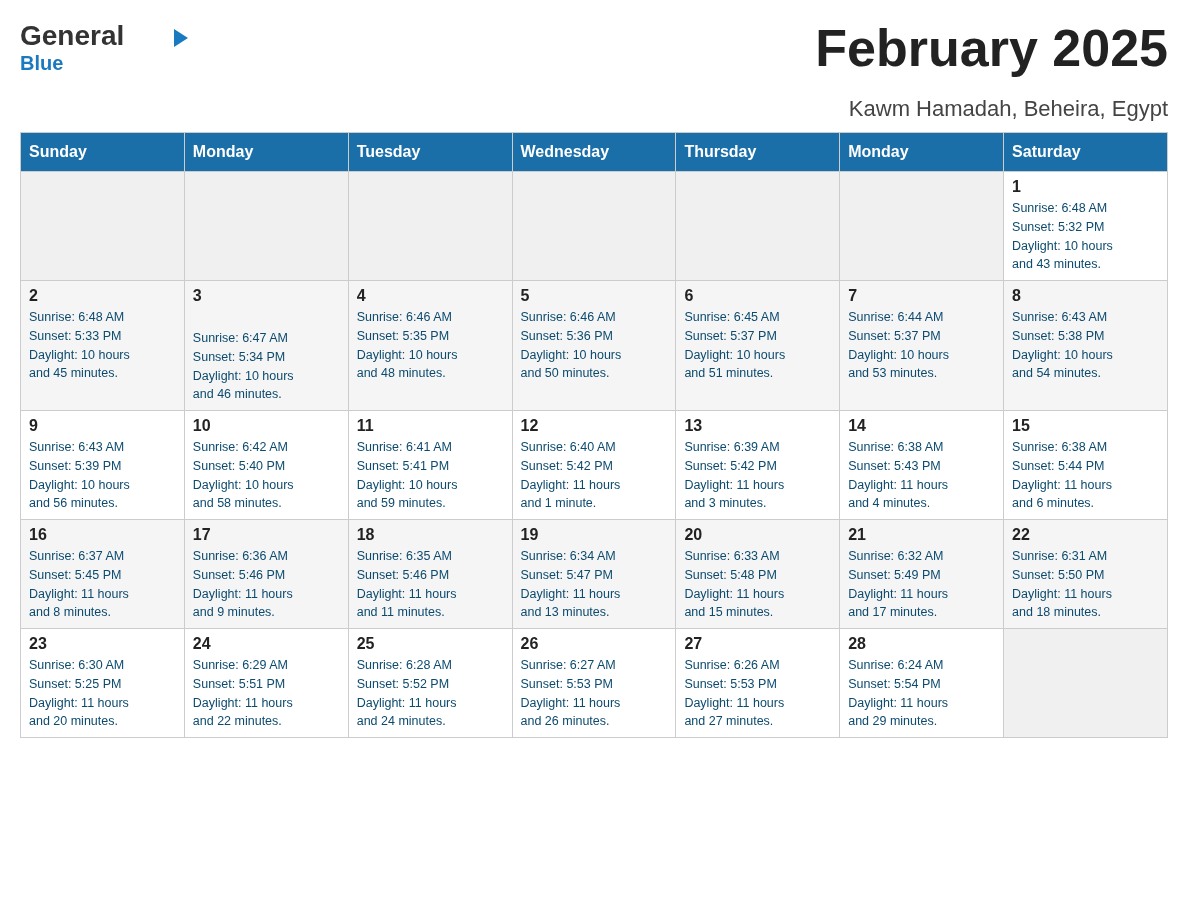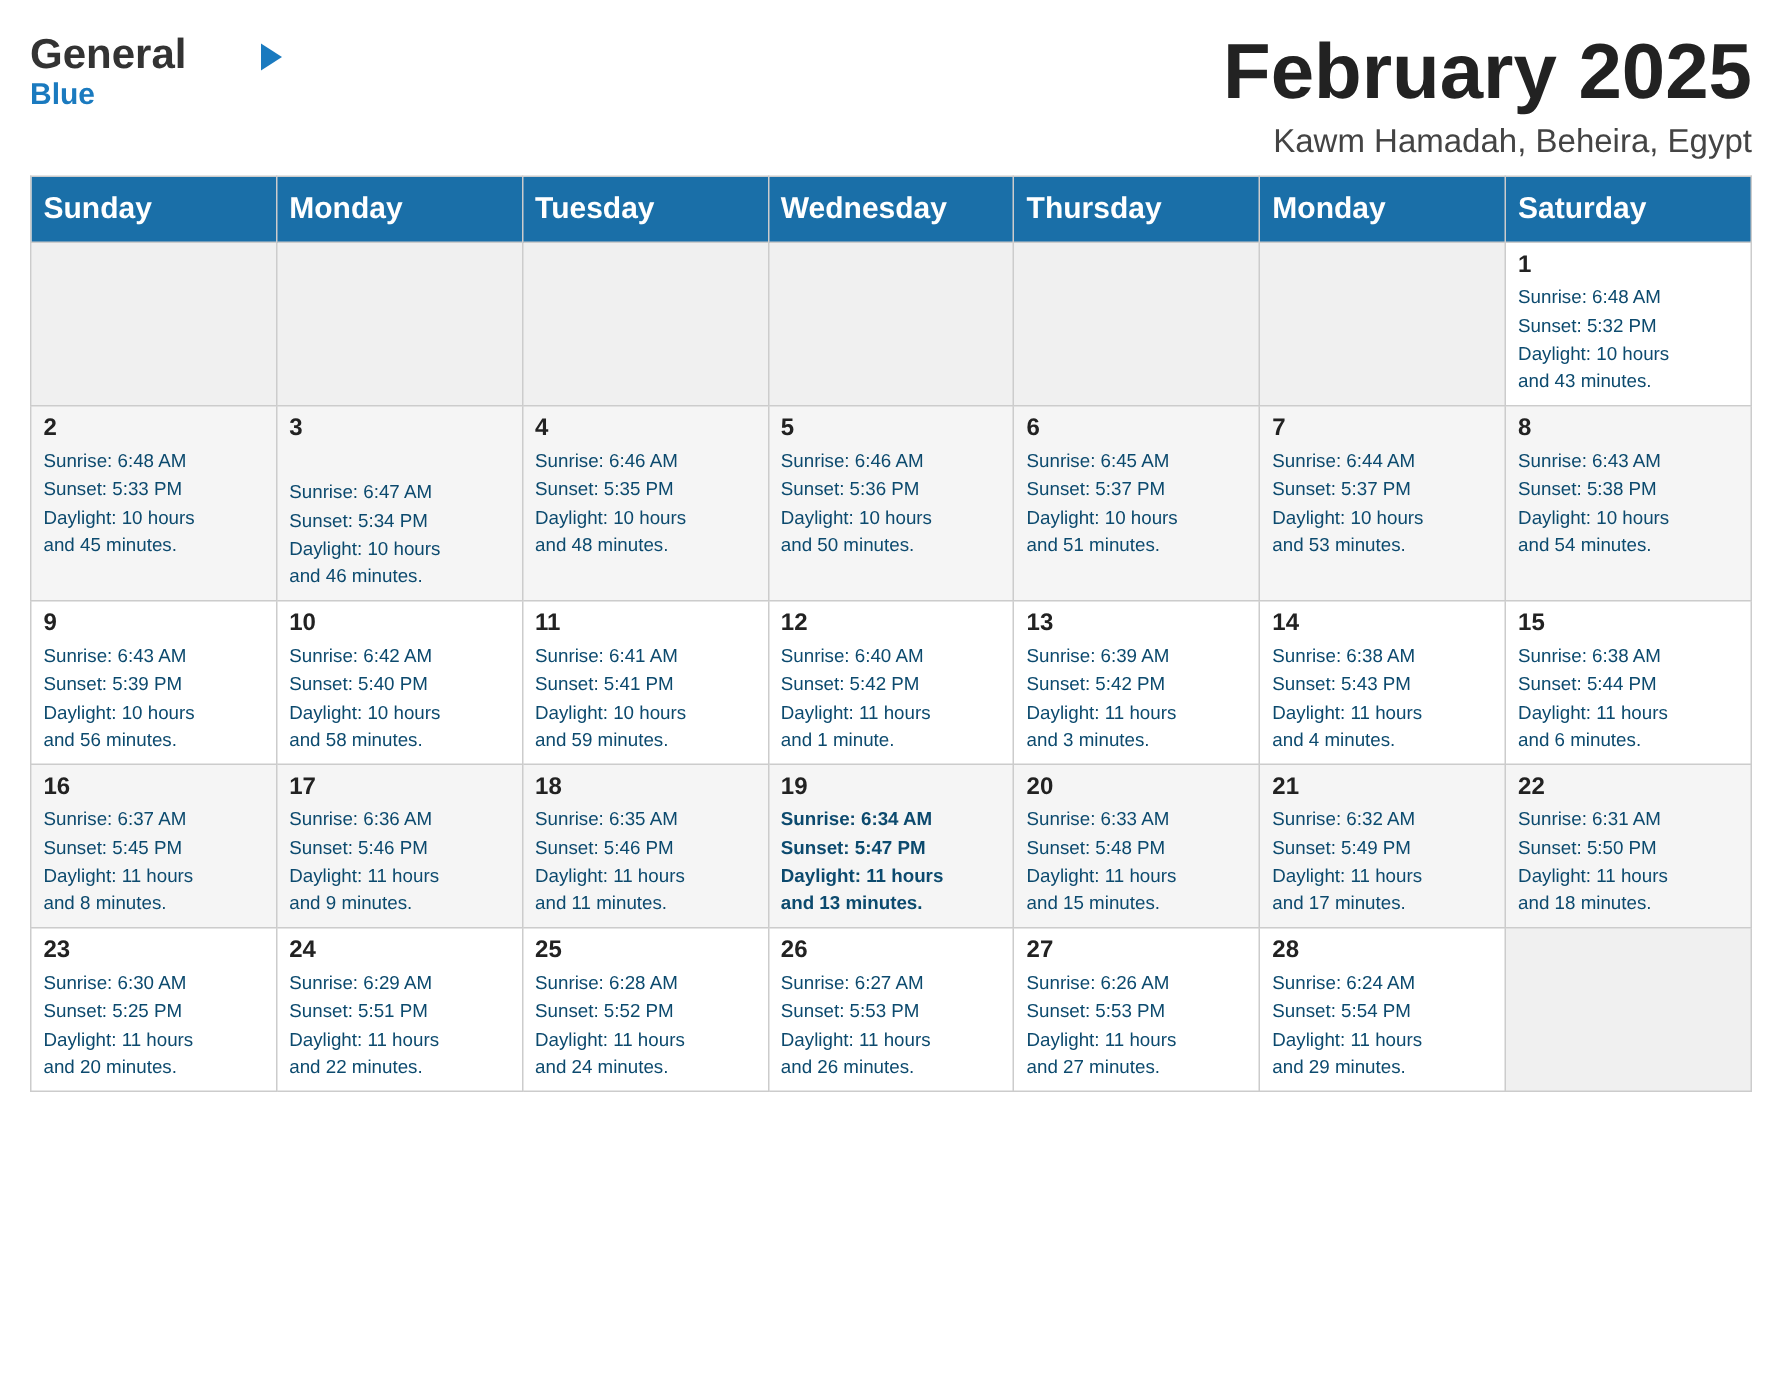--- a/index.html
+++ b/index.html
@@ -26,31 +26,31 @@
     }
     .month-title {
       font-size: 52px;
       font-weight: bold;
       color: #222;
       line-height: 1.1;
     }
     .location {
       font-size: 22px;
       color: #444;
-      margin-top: 4px;
+      margin-top: 19px;
     }
     .calendar {
       width: 100%;
       border-collapse: collapse;
       margin-top: 10px;
     }
     .calendar th {
       background-color: #1a6fa8;
       color: #fff;
-      font-size: 20px;
+      font-size: 16px;
       font-weight: bold;
       padding: 10px 8px;
       text-align: left;
       border: 1px solid #ccc;
     }
     .calendar td {
       vertical-align: top;
       border: 1px solid #ccc;
       padding: 6px 8px;
       width: 14.28%;
@@ -272,21 +272,21 @@
         </td>
         <td>
           <span class="day-num">18</span>
           <div class="day-info" style="white-space: pre-line;">Sunrise: 6:35 AM
 Sunset: 5:46 PM
 Daylight: 11 hours
 and 11 minutes.</div>
         </td>
         <td>
           <span class="day-num">19</span>
-          <div class="day-info" style="white-space: pre-line; font-weight: bold;">Sunrise: 6:34 AM
+          <div class="day-info" style="white-space: pre-line;">Sunrise: 6:34 AM
 Sunset: 5:47 PM
 Daylight: 11 hours
 and 13 minutes.</div>
         </td>
         <td>
           <span class="day-num">20</span>
           <div class="day-info" style="white-space: pre-line;">Sunrise: 6:33 AM
 Sunset: 5:48 PM
 Daylight: 11 hours
 and 15 minutes.</div>

